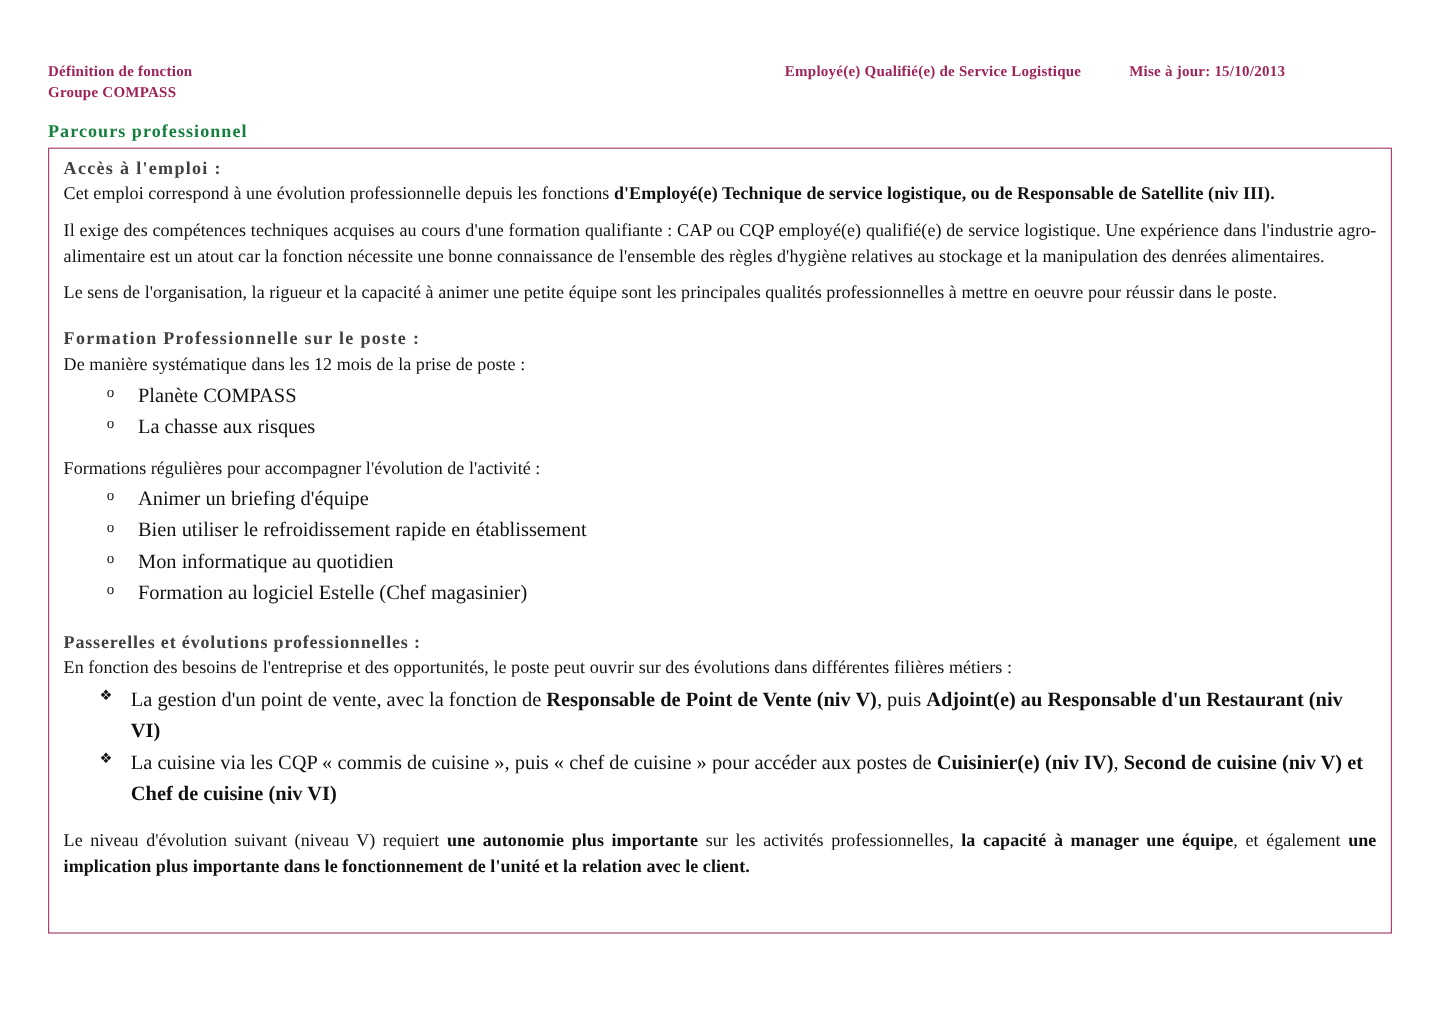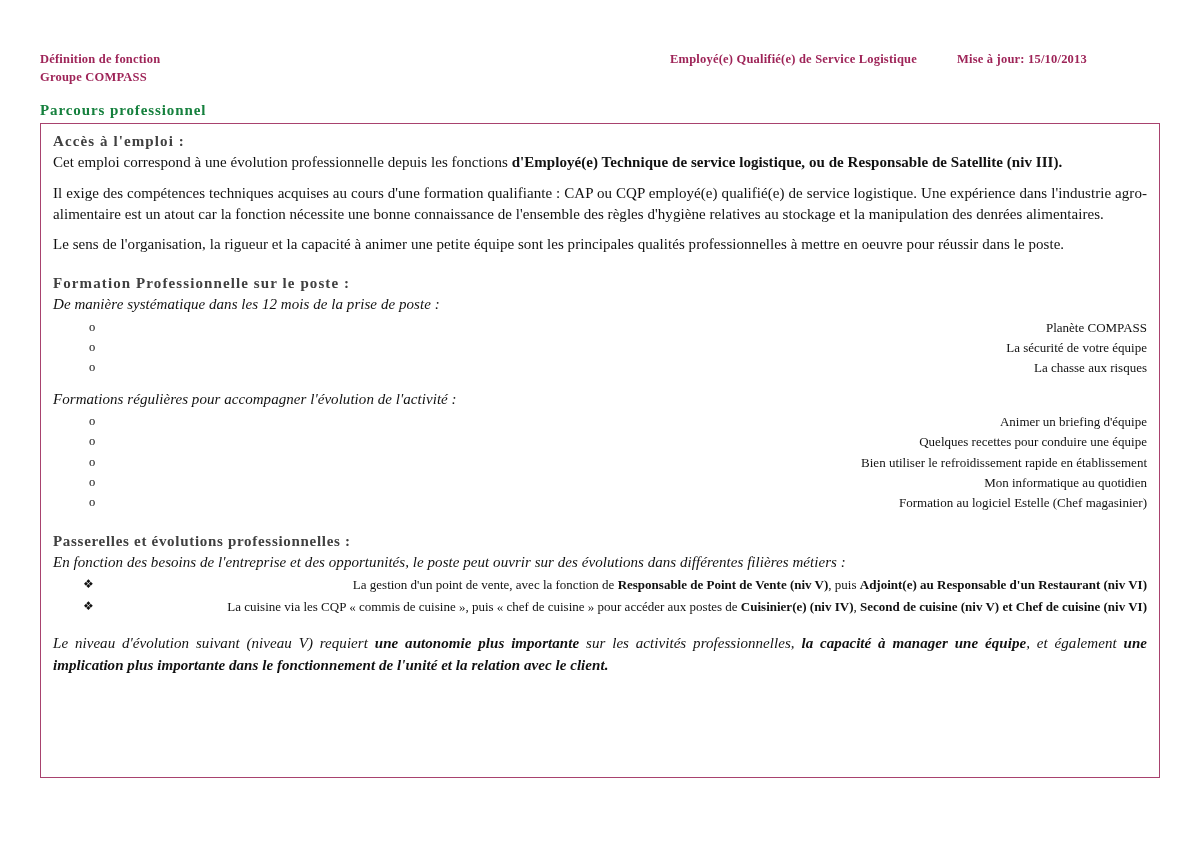--- a/index.html
+++ b/index.html
@@ -12,21 +12,21 @@
     height: 848px;
     font-family: "Liberation Serif", "DejaVu Serif", serif;
     color: #111111;
     -webkit-font-smoothing: none;
   }
   .page {
     position: relative;
     width: 1200px;
     height: 848px;
     box-sizing: border-box;
-    padding: 50px 28px 0 40px;
+    padding: 50px 44px 0 40px;
   }
 
   
   .doc-header {
     display: flex;
     align-items: flex-start;
     justify-content: space-between;
     color: #9e2458;
     font-weight: bold;
     font-size: 12.5px;
@@ -73,36 +73,35 @@
   h2.block-heading.tight { letter-spacing: .7px; }
 
   p.para {
     margin: 0 0 9px 0;
     font-size: 15px;
     line-height: 1.42;
     text-align: justify;
     letter-spacing: .05px;
   }
   p.para.nojust { text-align: left; }
-  p.para.nogap { margin-bottom: 0; font-style: italic; }
+  p.para.nogap { margin-bottom: 0; }
 
   b, strong { font-weight: bold; }
 
   ul.circ, ul.dia {
     margin: 2px 0 6px 0;
     padding: 0;
     list-style: none;
   }
   ul.circ li, ul.dia li {
-    font-size: 13px;
+    font-size: 17px;
     line-height: 1.47;
     position: relative;
     padding-left: 62px;
     margin: 0 0 1px 0;
-    text-align: right;
   }
   ul.circ li::before {
     content: "o";
     position: absolute;
     left: 36px;
     top: 0;
     font-size: 12.5px;
   }
   ul.dia li {
     padding-left: 56px;
@@ -147,31 +146,29 @@
     <p class="para">Le sens de l'organisation, la rigueur et la capacité à animer une petite équipe sont les principales qualités professionnelles à mettre en oeuvre pour réussir dans le poste.</p>
 
     <div class="spacer-sm"></div>
 
     <h2 class="block-heading">Formation Professionnelle sur le poste :</h2>
 
     <p class="para nojust nogap">De manière systématique dans les 12 mois de la prise de poste :</p>
 
     <ul class="circ">
       <li>Planète COMPASS</li>
-      <li>La sécurité de votre équipe</li>
       <li>La chasse aux risques</li>
     </ul>
 
     <div class="spacer-xs"></div>
 
     <p class="para nojust nogap">Formations régulières pour accompagner l'évolution de l'activité :</p>
 
     <ul class="circ">
       <li>Animer un briefing d'équipe</li>
-      <li>Quelques recettes pour conduire une équipe</li>
       <li>Bien utiliser le refroidissement rapide en établissement</li>
       <li>Mon informatique au quotidien</li>
       <li>Formation au logiciel Estelle (Chef magasinier)</li>
     </ul>
 
     <div class="spacer-md"></div>
 
     <h2 class="block-heading tight">Passerelles et évolutions professionnelles :</h2>
 
     <p class="para nojust nogap">En fonction des besoins de l'entreprise et des opportunités, le poste peut ouvrir sur des évolutions dans différentes filières métiers :</p>

